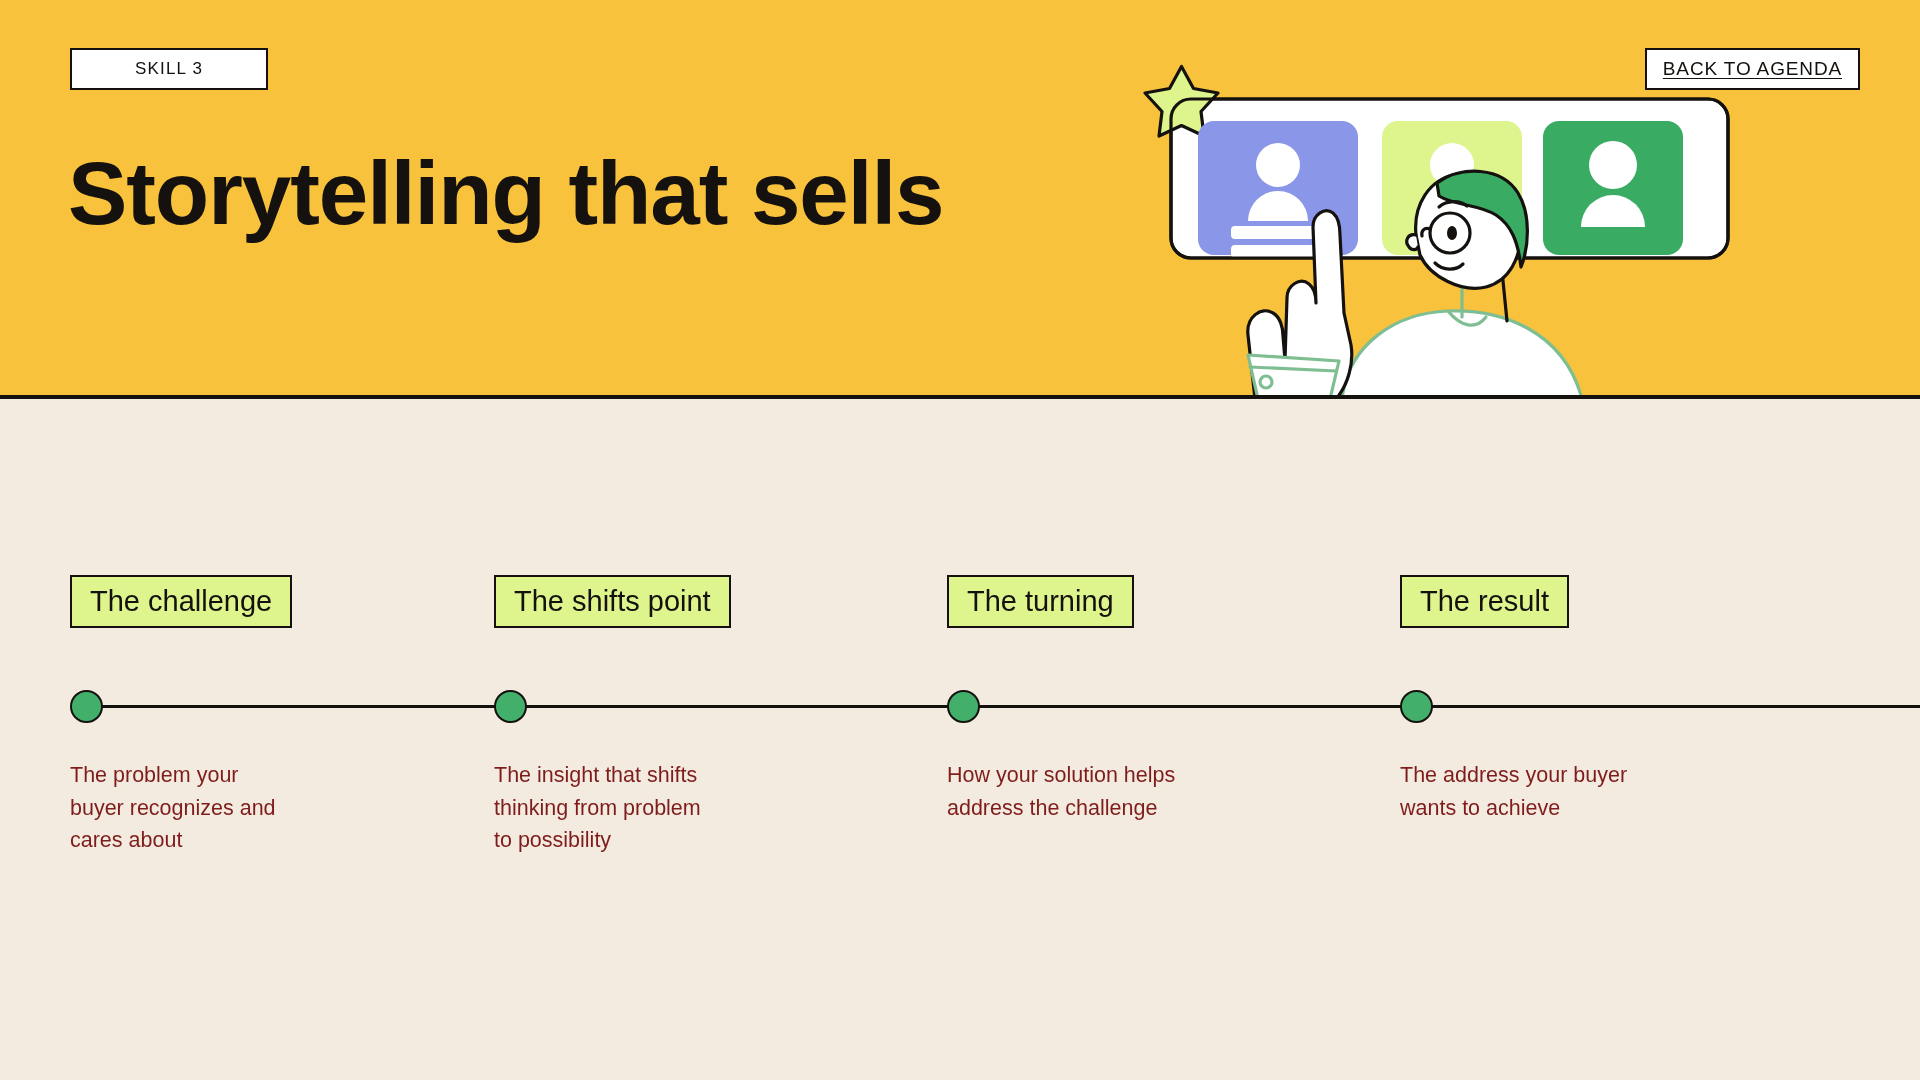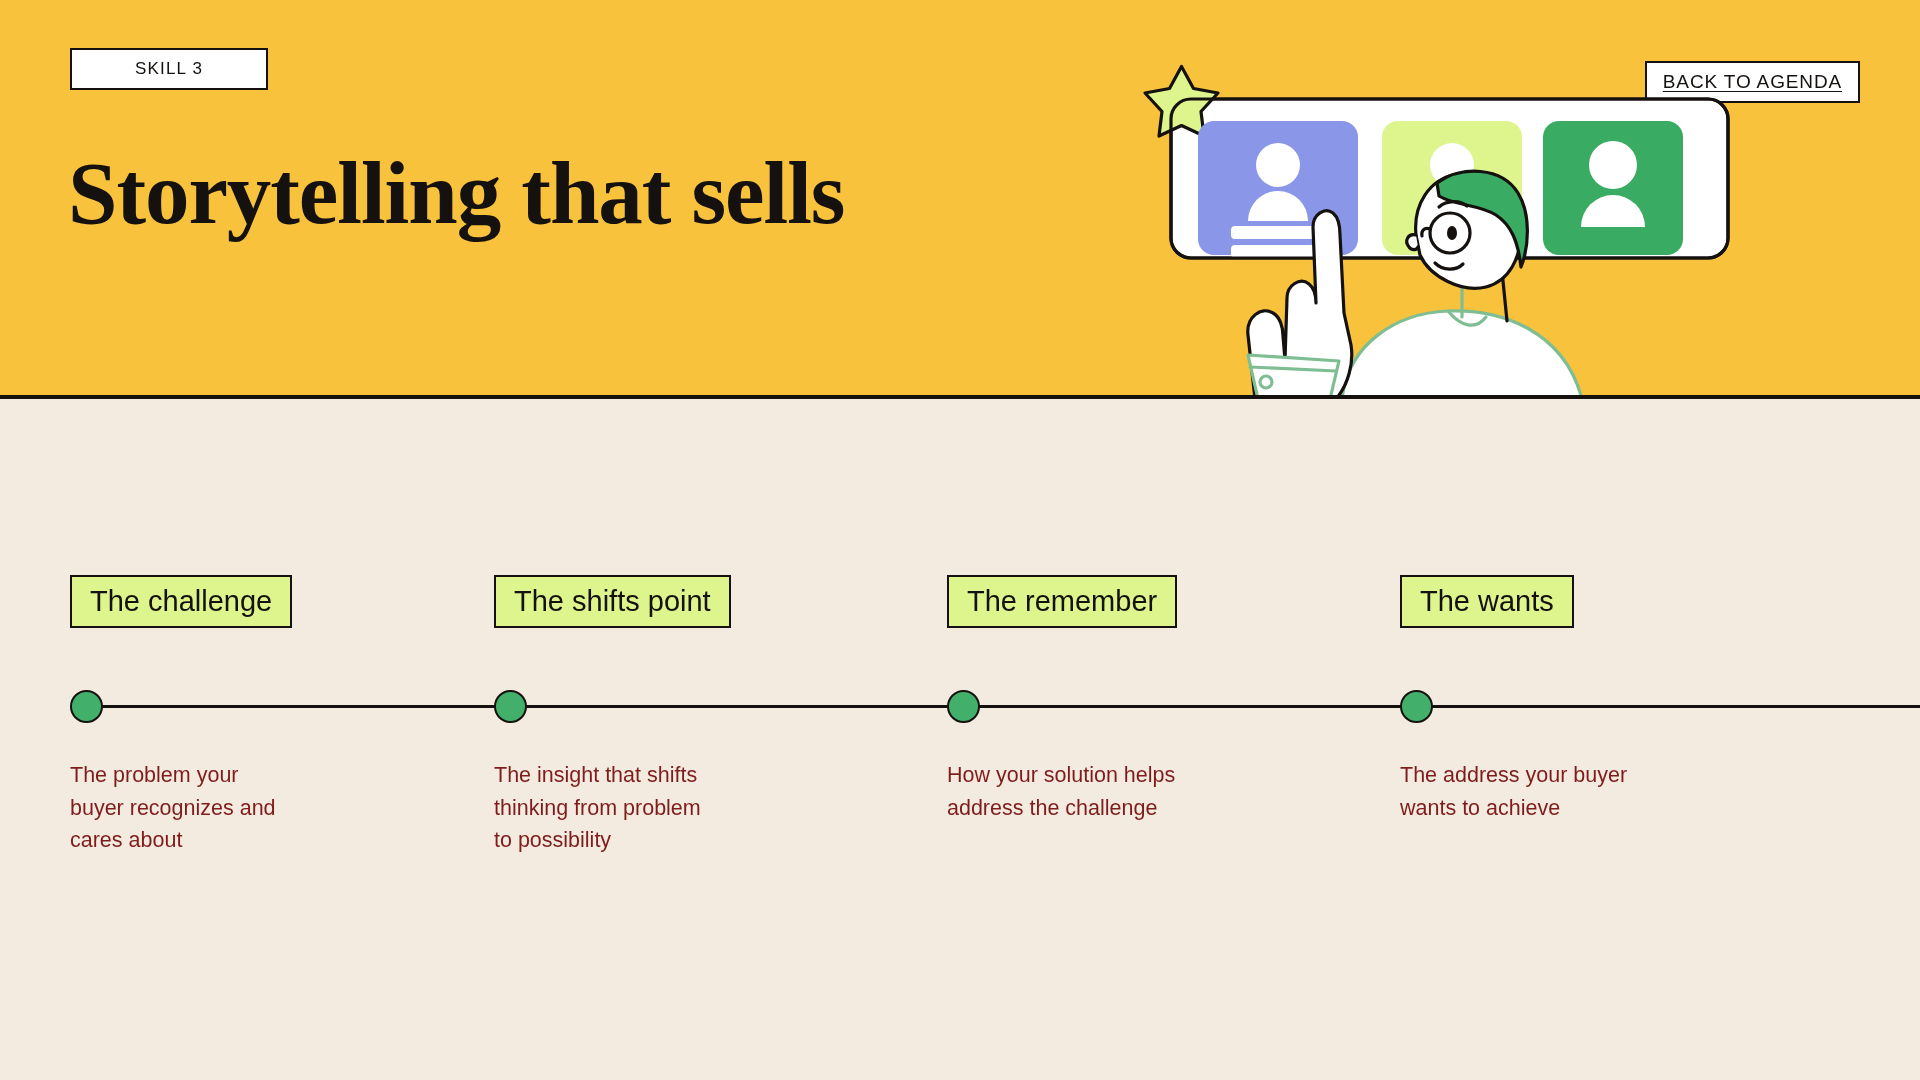--- a/index.html
+++ b/index.html
@@ -24,30 +24,30 @@
     background:#FFFFFF;
     border:2.5px solid #14110F;
     display:flex; align-items:center; justify-content:center;
     font-size:17px; letter-spacing:0.07em; color:#14110F;
   }
   .back-link-box {
     position:absolute; right:60px; top:48px;
     height:42px; padding:0 16px;
     background:#FFFFFF;
     border:2.5px solid #14110F;
-    display:flex; align-items:center; justify-content:center;margin-top:13px;
+    display:flex; align-items:center; justify-content:center;
   }
   .back-link {
     font-size:19px; letter-spacing:0.045em; color:#14110F;
     text-decoration:underline; text-underline-offset:3px;
     cursor:pointer;
   }
   .hero-title {
     position:absolute; left:68px; top:148px;
-    font-family:Liberation Serif, serif;
+    font-family:Liberation Sans, sans-serif;
     font-size:89px; line-height:1.02; color:#14110F;
     letter-spacing:-0.012em; white-space:nowrap;
   }
   .hero-sub {
     position:absolute; left:68px; top:287px;
     font-size:30px; color:#14110F; letter-spacing:-0.005em;
     white-space:nowrap;
   }
 
   
@@ -182,27 +182,27 @@
 
     <div class="tl-item" style="left:494px;">
       <div class="tl-label">The shifts point</div>
       <div class="tl-dot"></div>
       <div class="tl-desc">The insight that shifts
 thinking from problem
 to possibility</div>
     </div>
 
     <div class="tl-item" style="left:947px;">
-      <div class="tl-label">The remember</div>
+      <div class="tl-label">The turning</div>
       <div class="tl-dot"></div>
       <div class="tl-desc">How your solution helps
 address the challenge</div>
     </div>
 
     <div class="tl-item" style="left:1400px;">
-      <div class="tl-label">The wants</div>
+      <div class="tl-label">The result</div>
       <div class="tl-dot"></div>
       <div class="tl-desc">The address your buyer
 wants to achieve</div>
     </div>
   </div>
 
 </div>
 
 </body></html>

